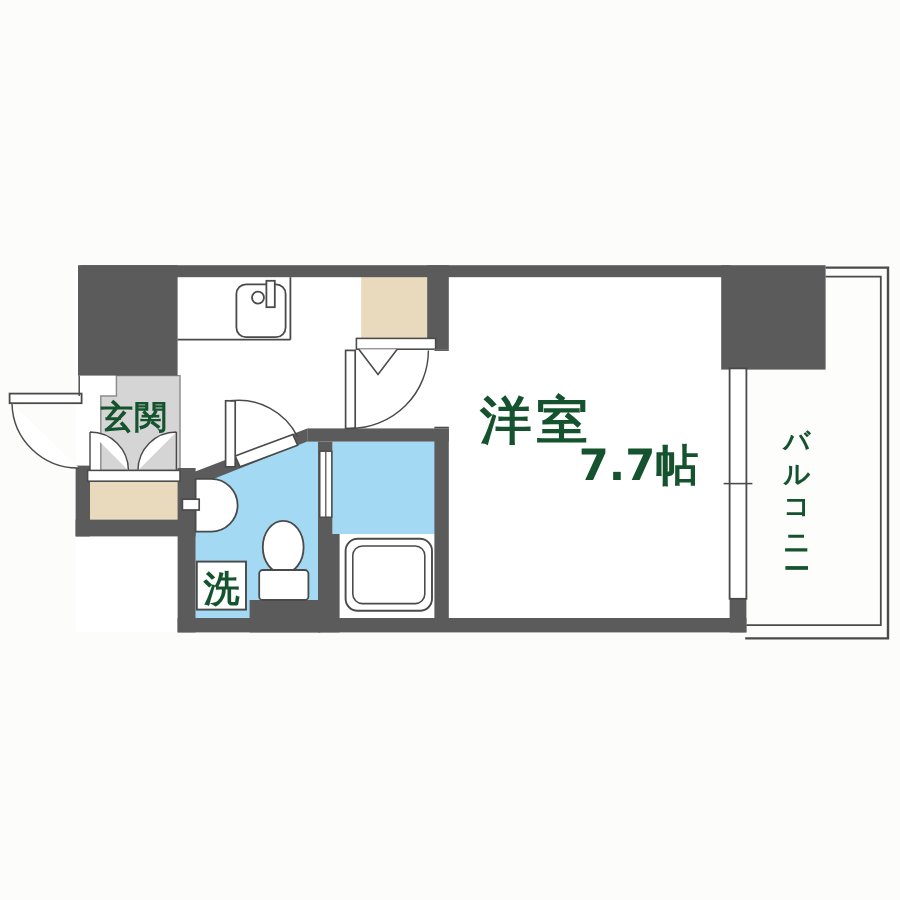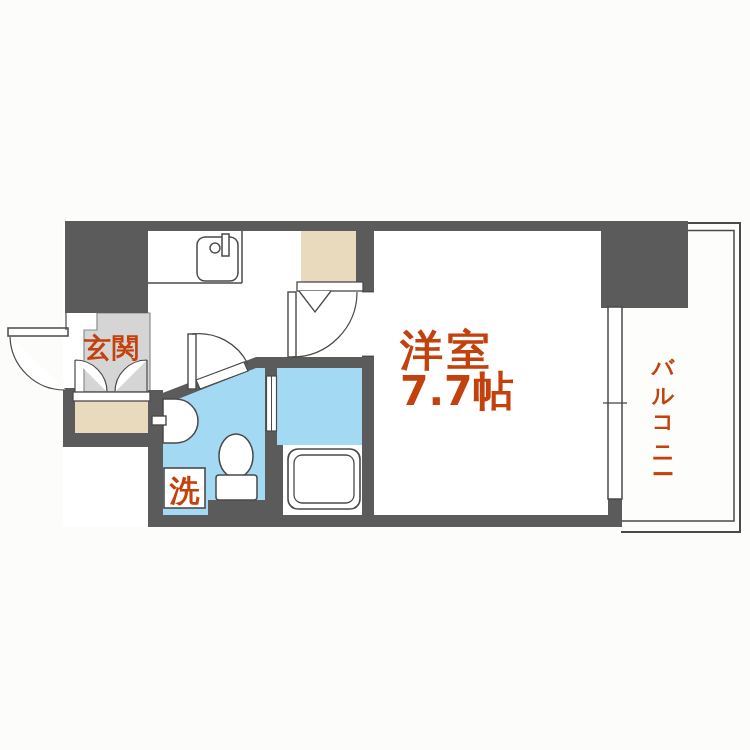--- a/index.html
+++ b/index.html
@@ -1,22 +1,22 @@
 <!DOCTYPE html>
 <html><head>
 <meta charset="utf-8">
 <style>
   html,body{margin:0;padding:0;}
   body{width:750px;height:750px;background:#fcfcfa;position:relative;
        font-family:"DejaVu Sans","Liberation Sans",sans-serif;}
   #plan{position:absolute;left:0;top:0;width:750px;height:750px;}
-  .lbl{position:absolute;color:#c2410c;font-weight:bold;}
+  .lbl{position:absolute;color:#14532d;font-weight:bold;}
   .lbl-entrance{left:74px;top:330px;width:76px;font-size:27px;letter-spacing:1px;text-align:center;}
   .lbl-room{left:400px;top:322px;width:182px;font-size:43px;letter-spacing:4px;}
-  .lbl-size{left:400px;top:364px;width:182px;font-size:41px;text-align:left;font-weight:bold;}
+  .lbl-size{left:400px;top:364px;width:182px;font-size:36px;text-align:right;font-weight:bold;}
   .lbl-balcony{left:648px;top:342px;font-size:22px;writing-mode:vertical-rl;letter-spacing:5px;font-weight:bold;}
   .lbl-wash{left:164px;top:471px;width:41px;font-size:30px;text-align:center;}
 </style>
 </head>
 <body>
 
 <svg id="plan" viewBox="0 0 750 750">
 
   <rect x="63" y="221" width="625" height="306" fill="#ffffff"></rect>
   <rect x="621" y="223" width="122" height="311" fill="#fdfdfc"></rect>

